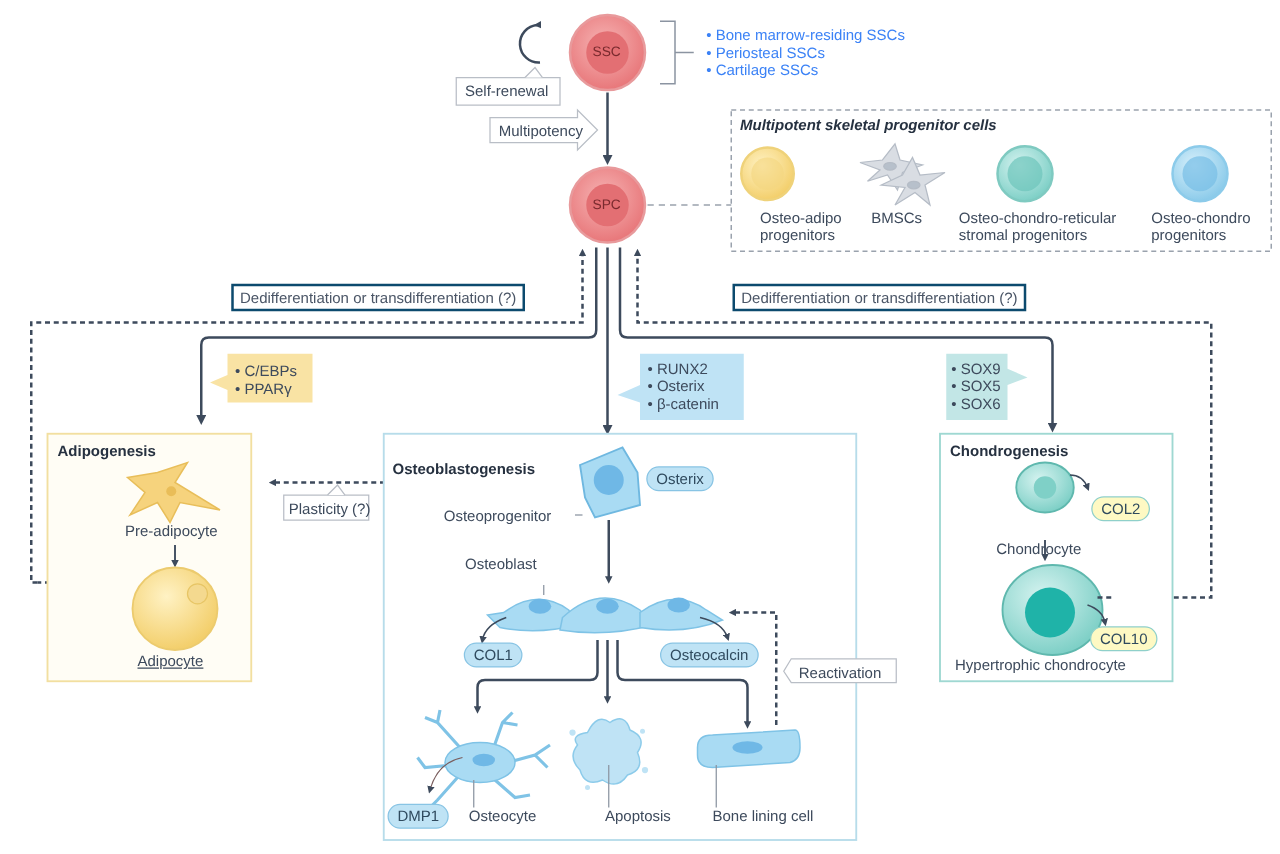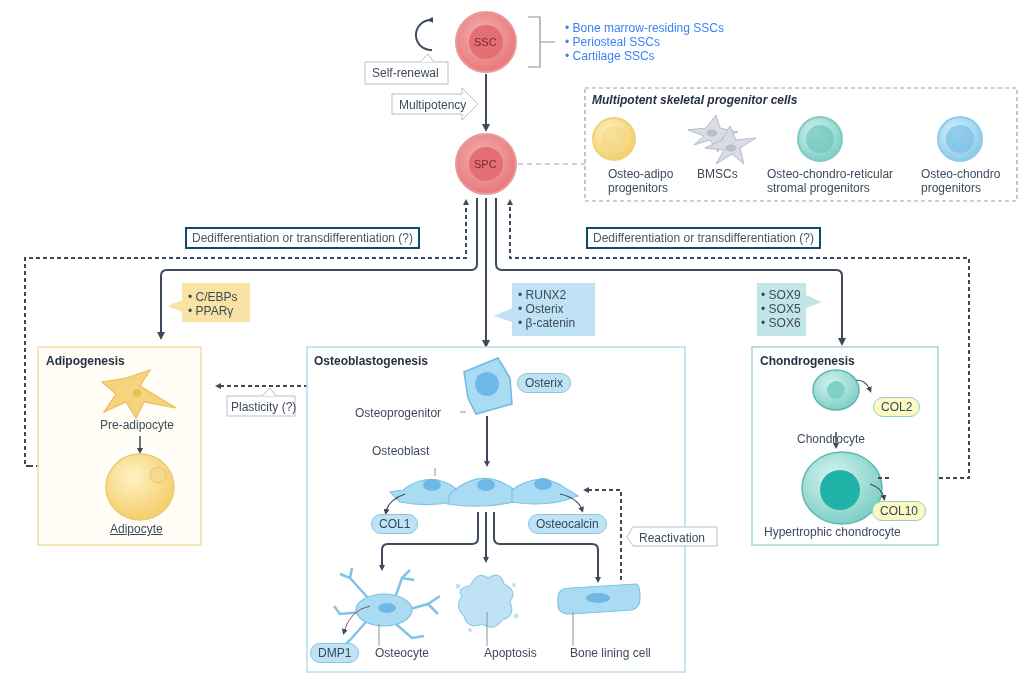--- a/index.html
+++ b/index.html
@@ -224,21 +224,21 @@
   <div>SOX9</div>
   <div>SOX5</div>
   <div>SOX6</div>
 </div>
 
 <div class="lbl bold" style="left:46px;top:354px;">Adipogenesis</div>
 <div class="lbl" style="left:100px;top:418px;">Pre-adipocyte</div>
 <div class="lbl" style="left:110px;top:522px;text-decoration:underline;">Adipocyte</div>
 <div class="lbl" style="left:231px;top:400px;">Plasticity (?)</div>
 
-<div class="lbl bold" style="left:314px;top:354px;">Osteoblastogenesis</div>
+<div class="lbl bold" style="left:314px;top:368px;">Osteoblastogenesis</div>
 <div class="pill" style="left:517px;top:373px;">Osterix</div>
 <div class="lbl" style="left:355px;top:406px;">Osteoprogenitor</div>
 <div class="lbl" style="left:372px;top:444px;">Osteoblast</div>
 <div class="pill" style="left:371px;top:514px;">COL1</div>
 <div class="pill" style="left:528px;top:514px;">Osteocalcin</div>
 <div class="lbl" style="left:639px;top:531px;">Reactivation</div>
 <div class="pill" style="left:310px;top:643px;">DMP1</div>
 <div class="lbl" style="left:375px;top:646px;">Osteocyte</div>
 <div class="lbl" style="left:484px;top:646px;">Apoptosis</div>
 <div class="lbl" style="left:570px;top:646px;">Bone lining cell</div>

